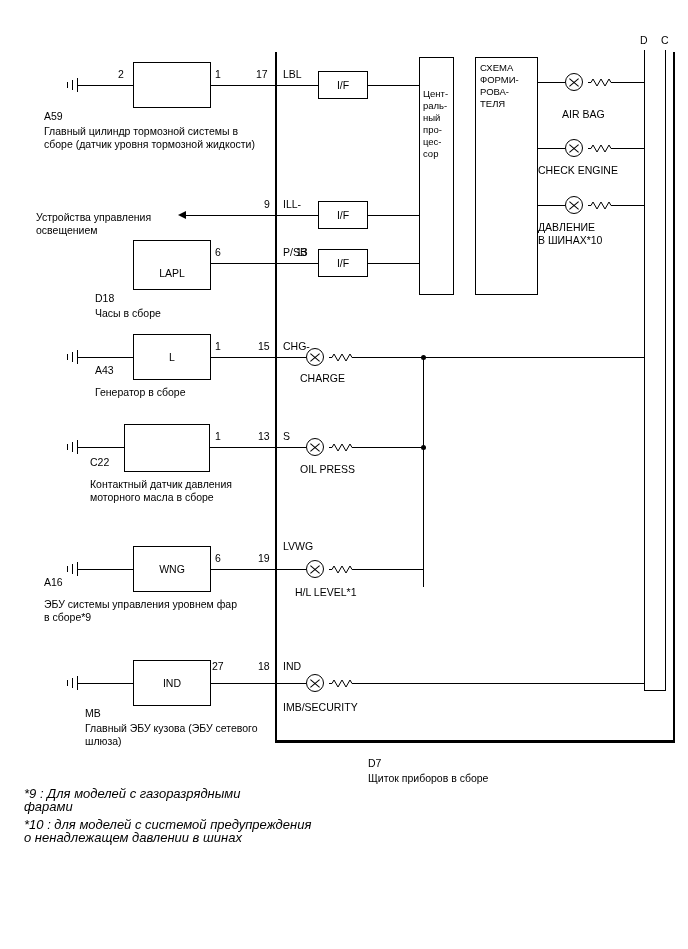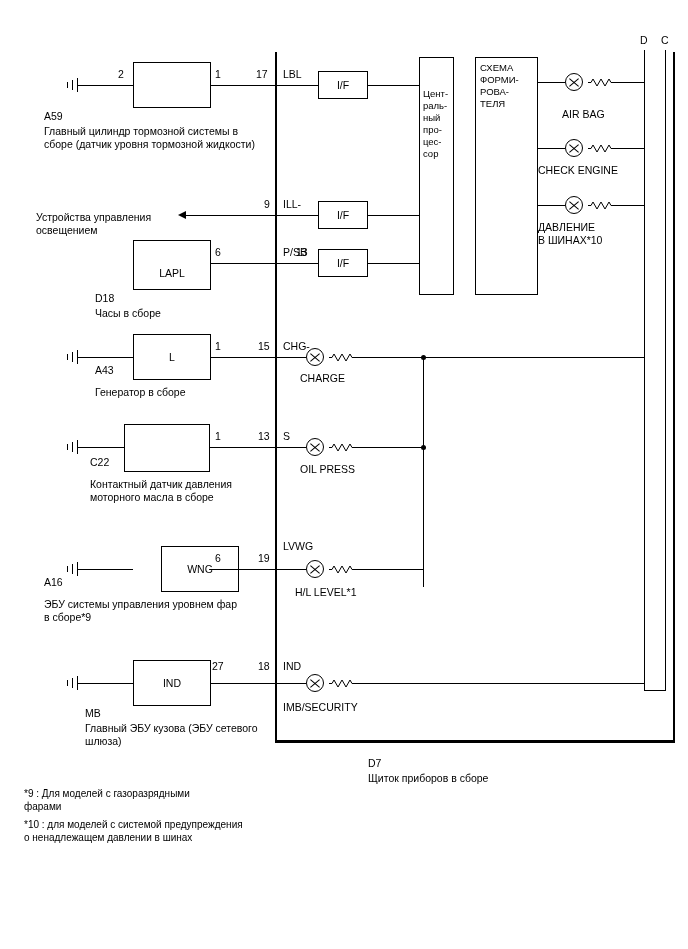--- a/index.html
+++ b/index.html
@@ -104,23 +104,24 @@
   .arrow-left {
     position: absolute;
     width: 0;
     height: 0;
     border-top: 4px solid transparent;
     border-bottom: 4px solid transparent;
     border-right: 8px solid #000;
   }
   .note {
     position: absolute;
-    font-size: 10px;
+    font-size: 13px;
     line-height: 13px;
     white-space: pre;
+    font-style: italic;
   }
 </style>
 </head>
 <body>
 
 <div id="page">
 
   <div class="box" style="left:275px; top:52px; width:400px; height:690px; border-width:2px; border-left-width:2px; border-top:none; border-right:none; border-bottom-width:2px;"></div>
   <div class="vline thick" style="left:275px; top:52px; width:2px; height:690px;"></div>
   <div class="hline" style="left:275px; top:741px; width:400px; height:2px;"></div>
@@ -261,21 +262,21 @@
   <div class="lamp" style="left:306px; top:438px;"></div>
   <svg class="resistor" style="left:329px; top:443px;" viewBox="0 0 26 9">
     <polyline points="0,4.5 3,4.5 5,1 9,8 13,1 17,8 21,1 23,4.5 26,4.5" fill="none" stroke="#000" stroke-width="1"></polyline>
   </svg>
   <div class="hline" style="left:355px; top:447px; width:69px;"></div>
   <div class="dot" style="left:421px; top:445px;"></div>
   <div class="lbl" style="left:300px; top:463px;">OIL PRESS</div>
 
   <div class="vline" style="left:423px; top:357px; height:230px;"></div>
 
-  <div class="box" style="left:133px; top:546px; width:78px; height:46px;margin-left:28px;">
+  <div class="box" style="left:133px; top:546px; width:78px; height:46px;">
     <div class="btxt" style="top:16px;">WNG</div>
   </div>
   <div class="lbl" style="left:215px; top:552px;">6</div>
   <div class="lbl" style="left:258px; top:552px;">19</div>
   <div class="lbl" style="left:283px; top:540px;">LVWG</div>
   <div class="hline" style="left:211px; top:569px; width:95px;"></div>
   <div class="hline" style="left:78px; top:569px; width:55px;"></div>
   <div class="gnd" style="left:66px; top:562px;">
     <div class="g1" style="left:11px; top:0; height:14px;"></div>
     <div class="g2" style="left:6px; top:2px; height:10px;"></div>

